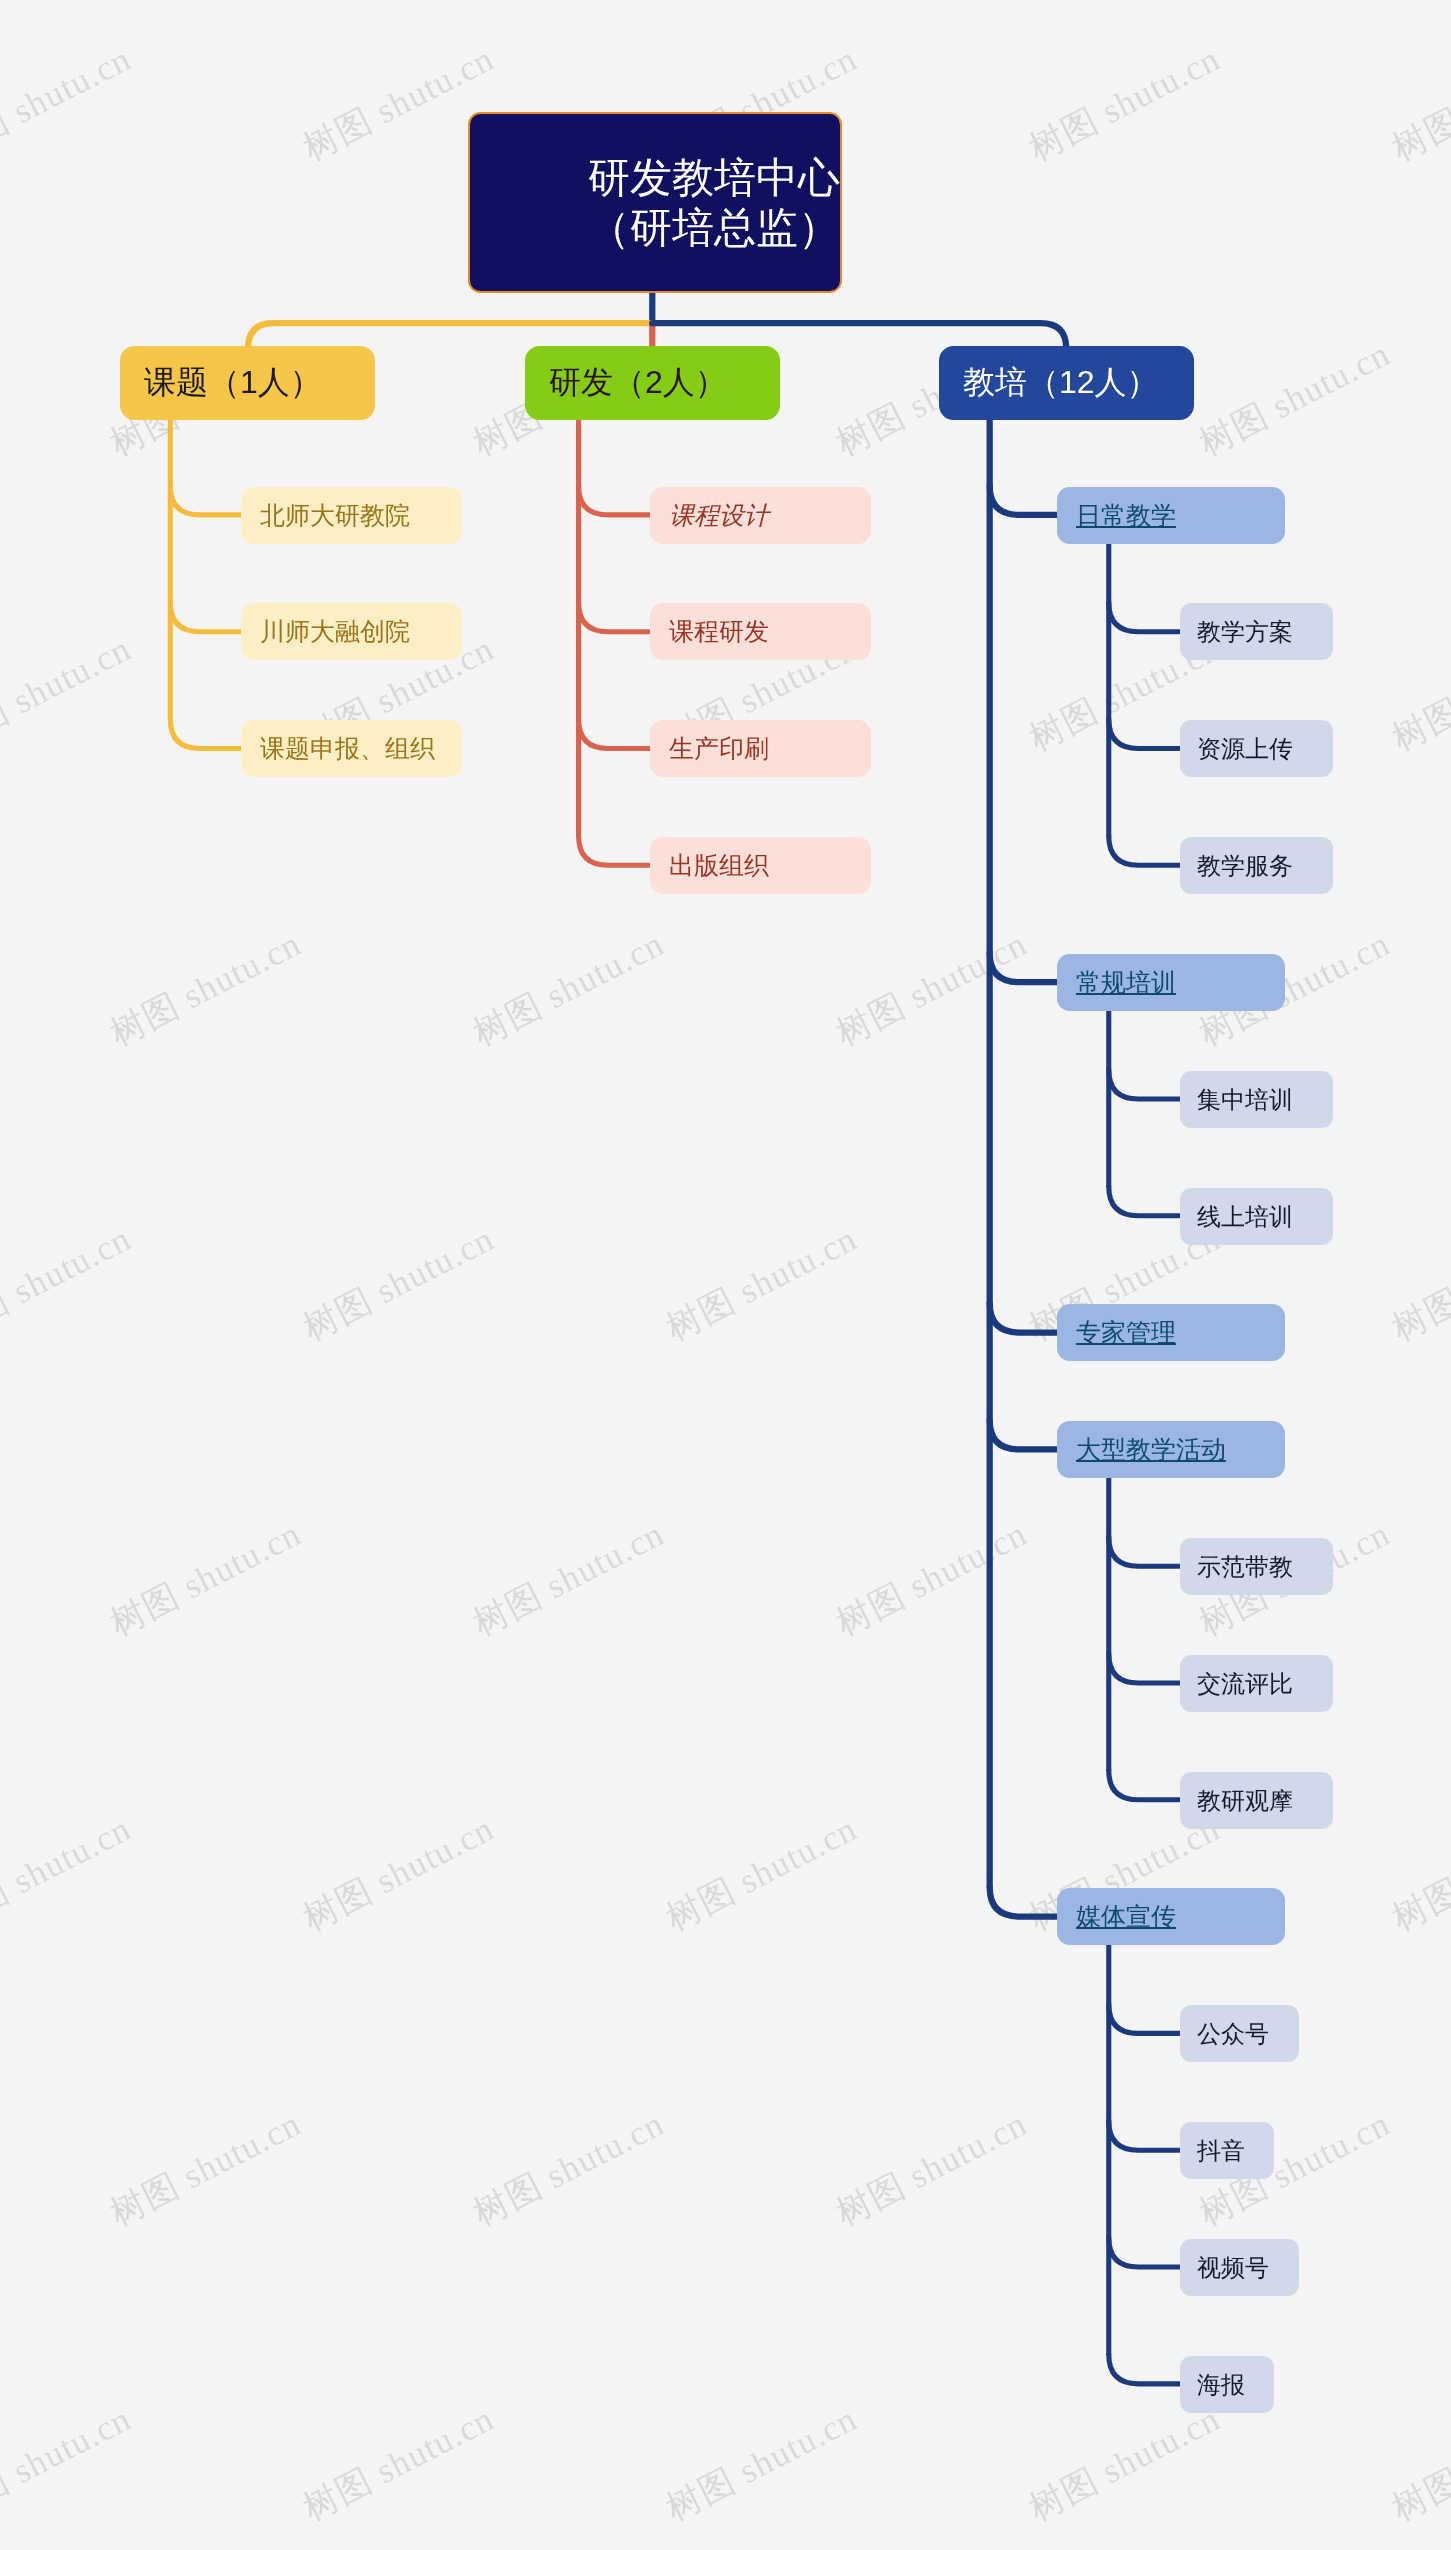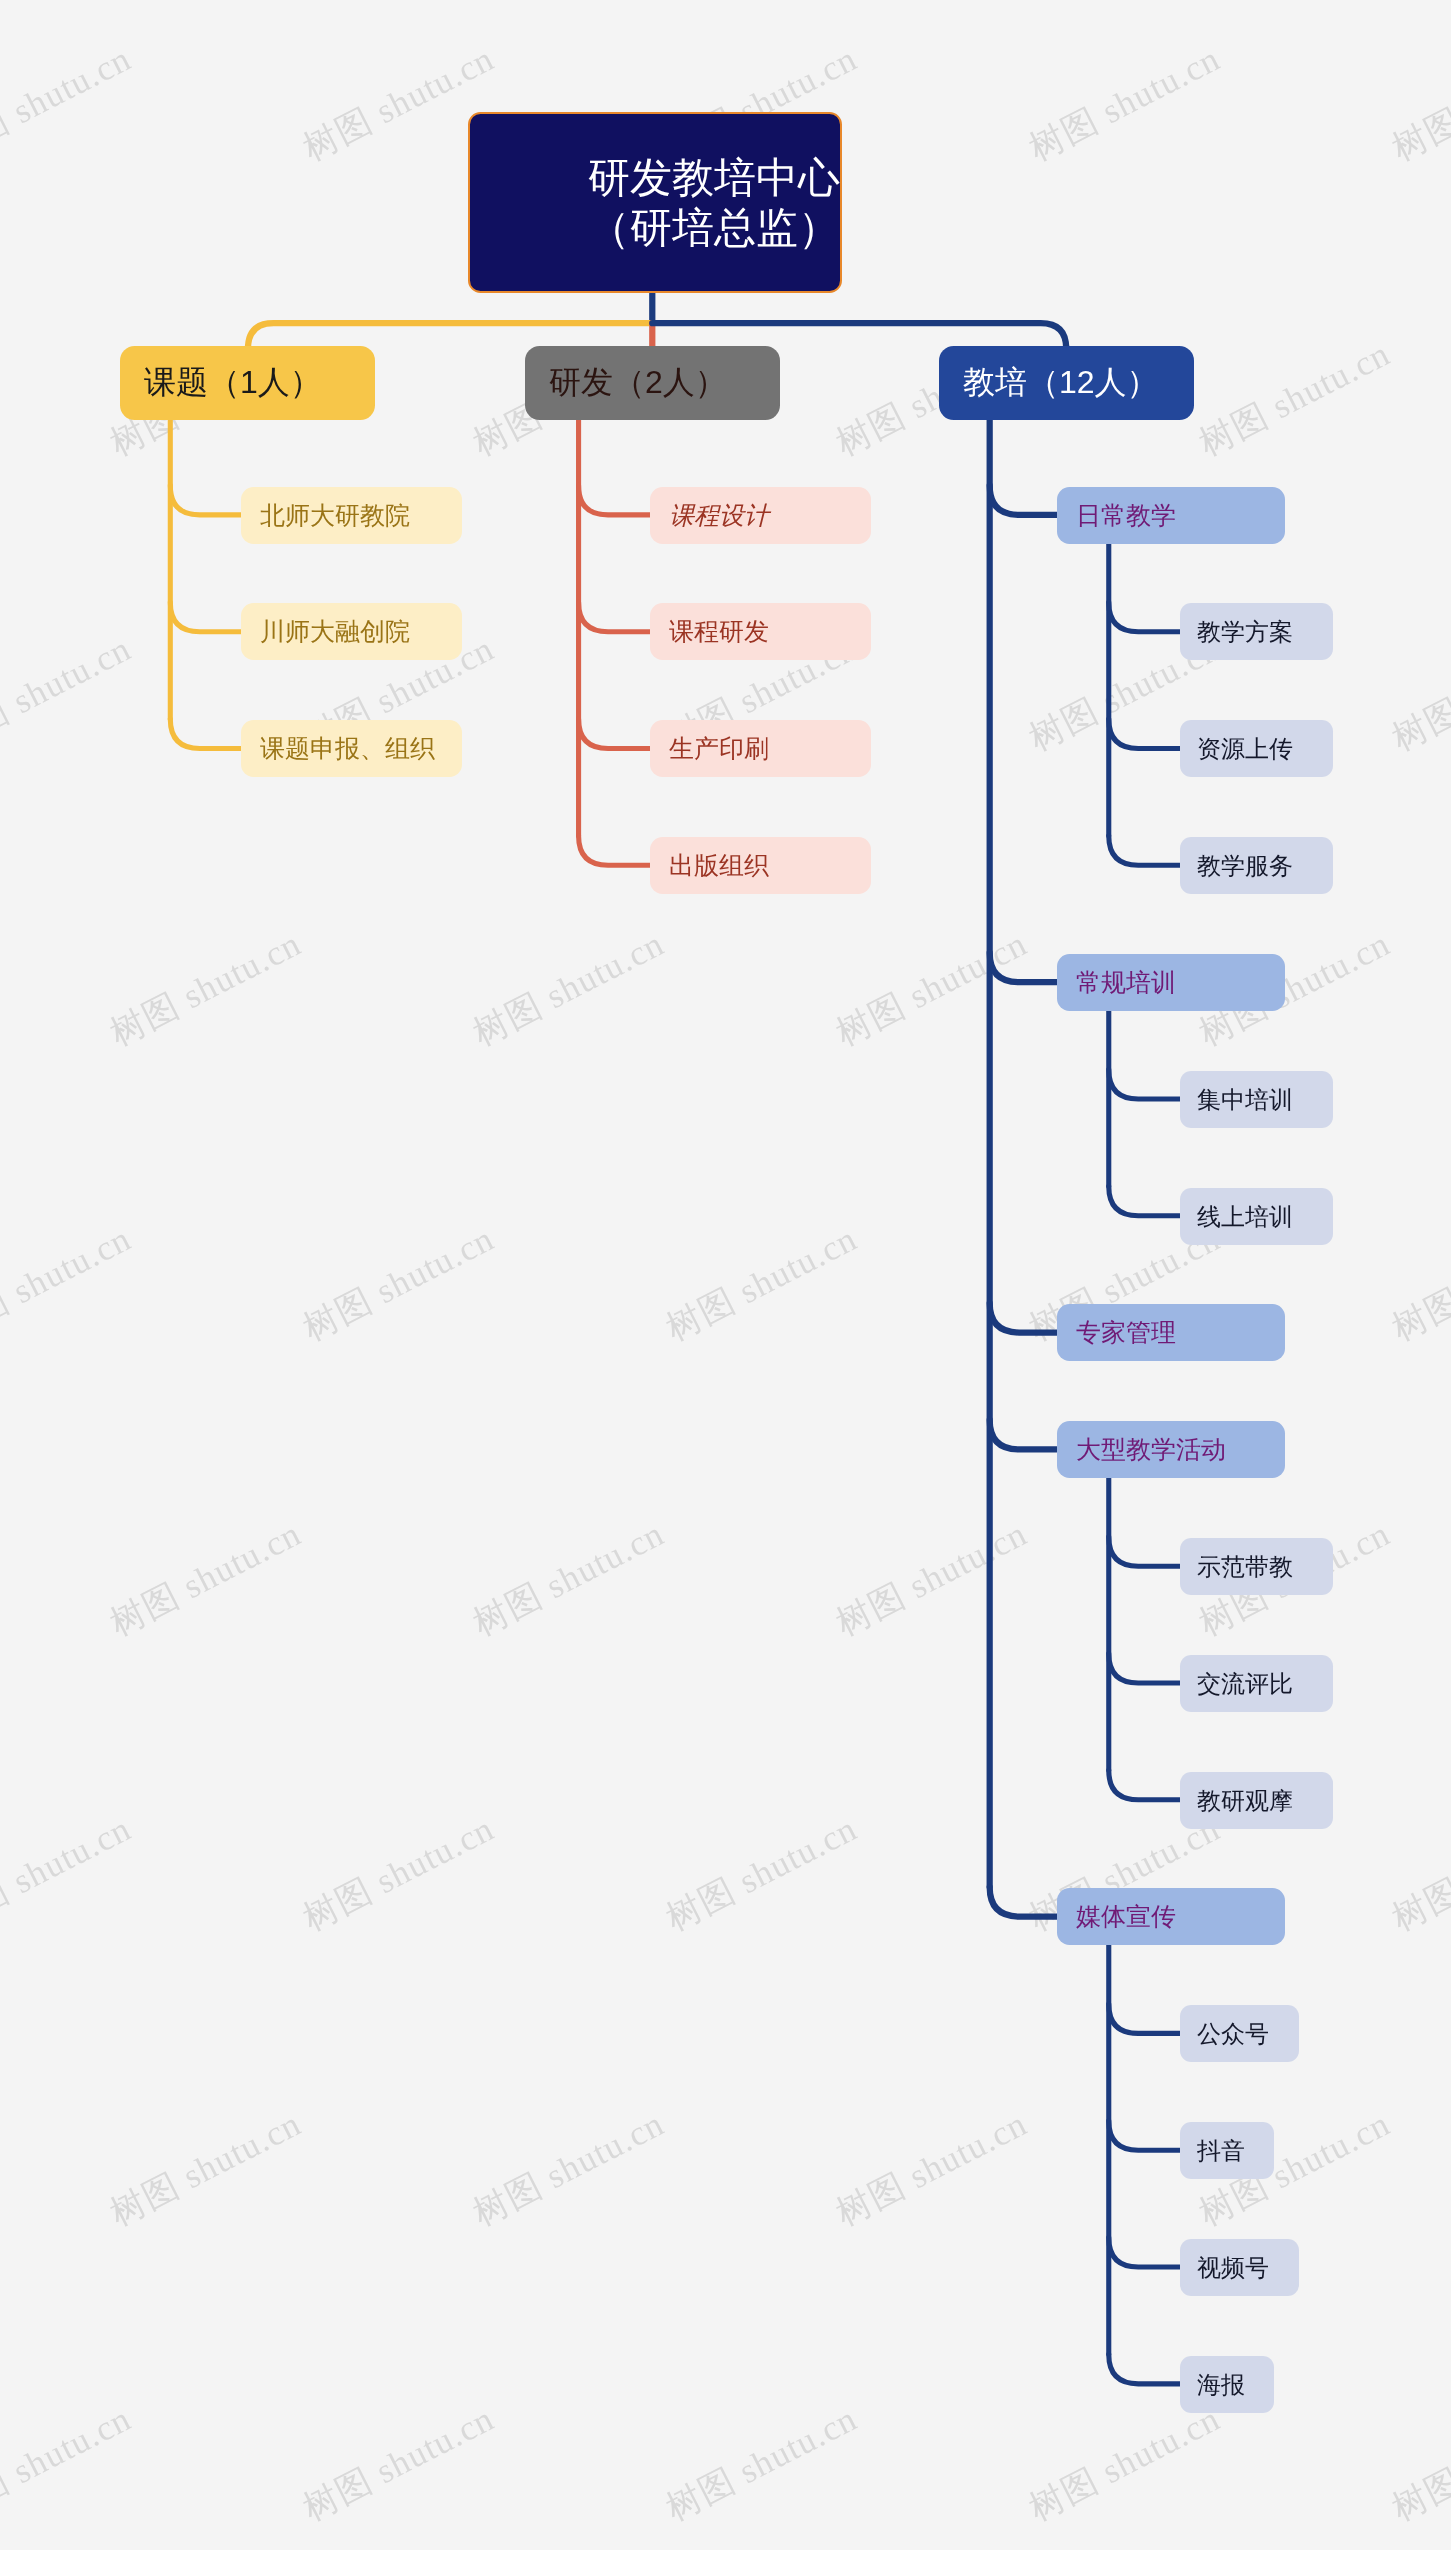--- a/index.html
+++ b/index.html
@@ -70,32 +70,32 @@
     font-weight: 400;
   }
   
   .n-l1 {
     border-radius: 14.7px;
     font-size: 32px;
     padding-left: 24px;
     font-weight: 400;
   }
   .n-l1.c-yellow { background: #f7c649; color: #1a1a1a; }
-  .n-l1.c-red    { background: #737373; color: #2b1410; }
+  .n-l1.c-red    { background: #84cc16; color: #2b1410; }
   .n-l1.c-blue   { background: #23479a; color: #ffffff; }
 
   
   .n-l2 {
     border-radius: 12.5px;
     font-size: 25px;
     padding-left: 19px;
   }
   .n-l2.c-yellow { background: #fdeec6; color: #9a7416; }
   .n-l2.c-red    { background: #fbe0da; color: #9b3423; }
-  .n-l2.c-blue   { background: #9cb6e3; color: #701a75; }
+  .n-l2.c-blue   { background: #9cb6e3; color: #0c4a6e; text-decoration: underline; }
 
   
   .n-l3 {
     border-radius: 11.3px;
     font-size: 24px;
     padding-left: 17px;
     background: #d2d8ea;
     color: #14182b;
   }
 </style>

